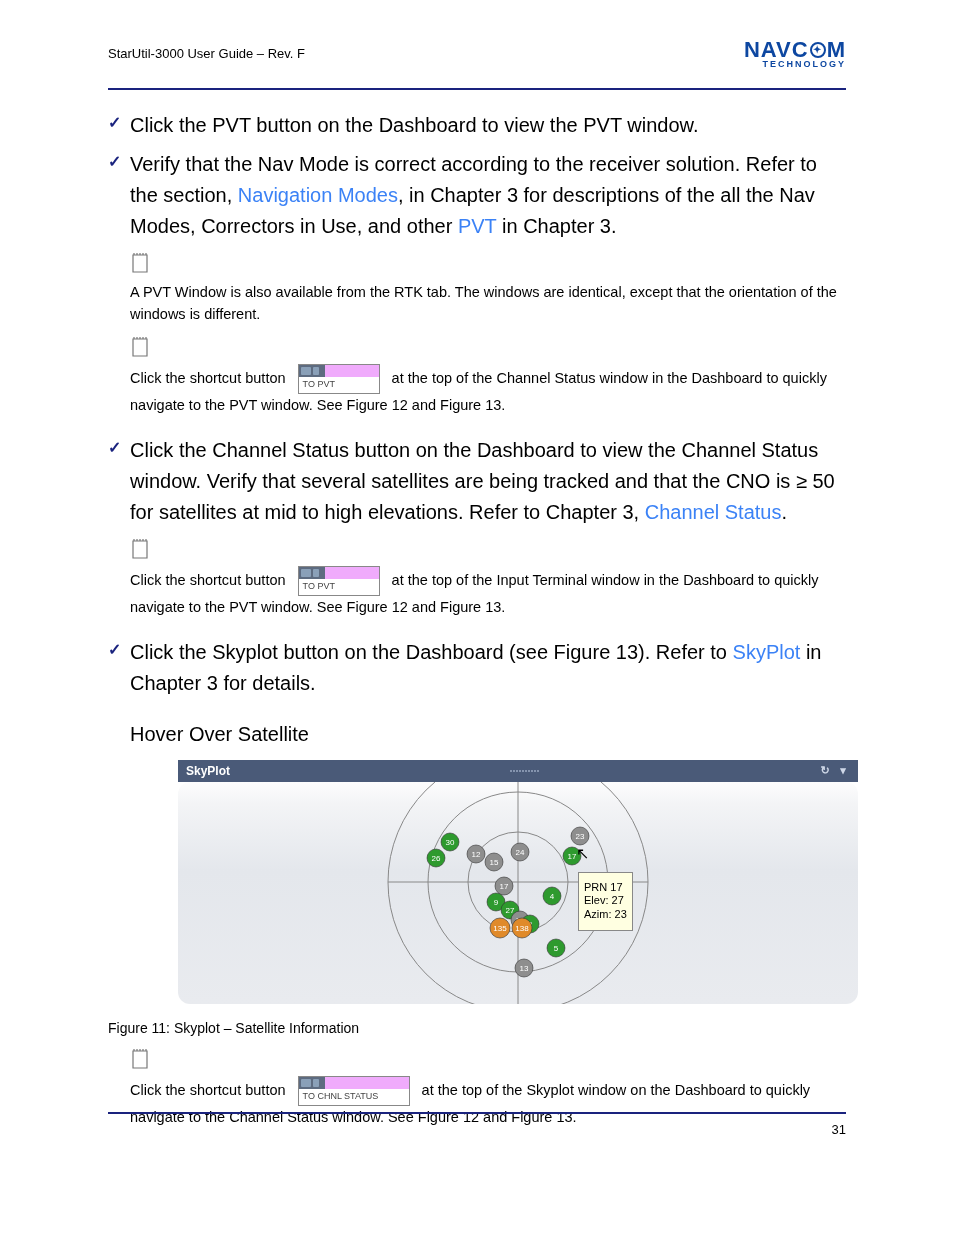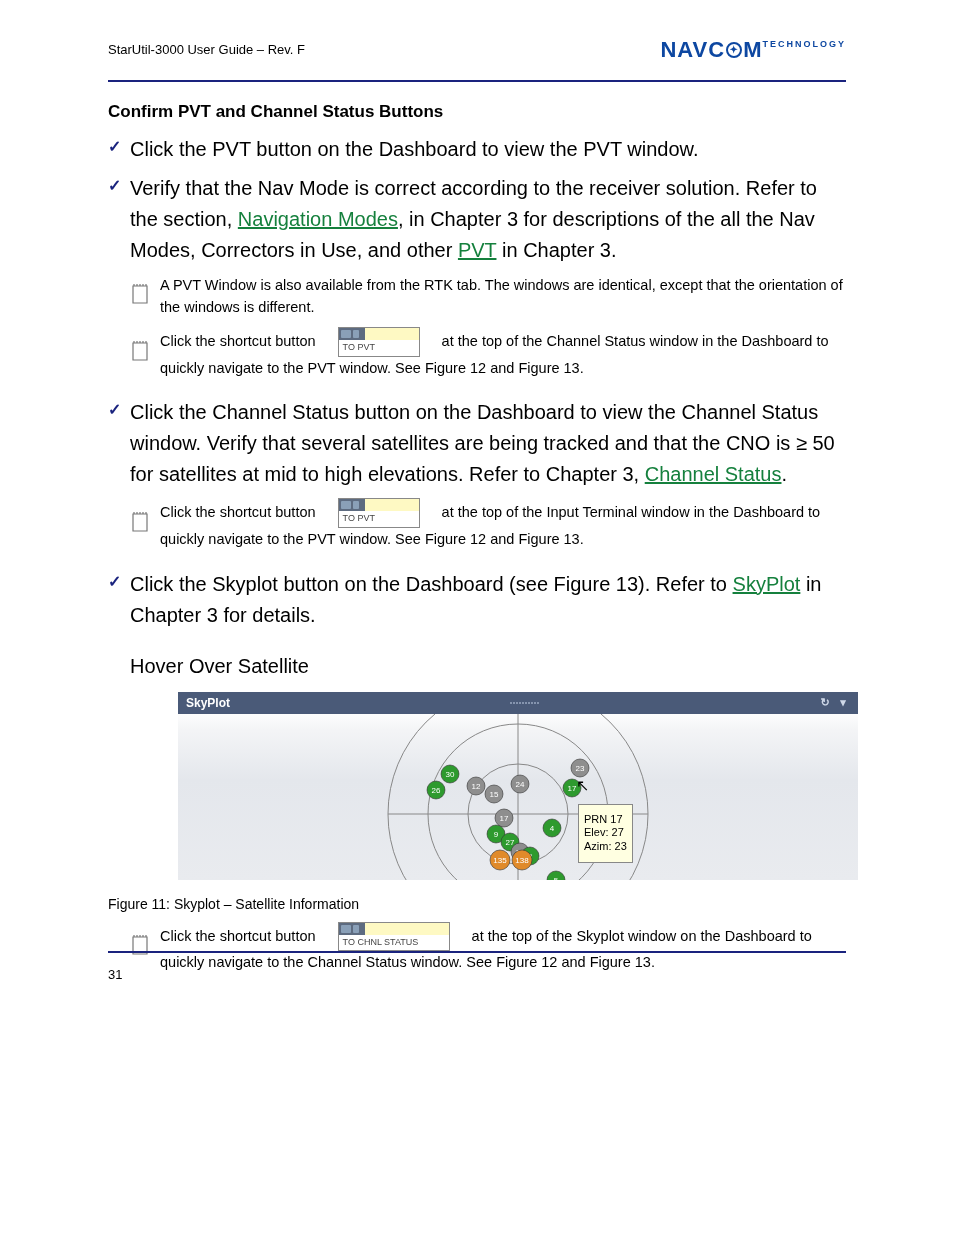--- a/index.html
+++ b/index.html
@@ -24,22 +24,22 @@
     border-bottom: 2px solid #1a237e;
     padding-bottom: 20px;
     margin-bottom: 20px;
   }
   .header-title {
     font-size: 13px;
     color: #000;
   }
   .logo-wrap {
     display: flex;
-    flex-direction: row;
-    align-items: flex-start;
+    flex-direction: column;
+    align-items: flex-end;
     line-height: 0.9;
   }
   .logo-main {
     font-family: Arial Black, Arial, sans-serif;
     font-weight: 900;
     font-size: 22px;
     letter-spacing: 1px;
     color: #0d47a1;
     display: flex;
     align-items: center;
@@ -76,44 +76,45 @@
   }
   .check-icon {
     width: 22px;
     flex: 0 0 22px;
     color: #1a237e;
     font-size: 16px;
     font-weight: bold;
     margin-top: 1px;
   }
   .check-text { flex: 1; font-size: 20px; }
-  .link { color: #15803d; text-decoration: underline; }
+  .link { color: #3b82f6; }
 
   .note-row {
     display: flex;
-    align-items: center;
+    align-items: flex-start;
     margin: 8px 0 8px 22px;
     line-height: 1.55;
+    flex-direction: column;
   }
   .note-icon {
     width: 26px; flex: 0 0 26px;
     margin-right: 4px;
     margin-top: 2px;
   }
   .note-icon svg { width: 20px; height: 22px; }
   .note-text { flex: 1; font-size: 14.5px; }
 
   .chip {
     display: inline-block;
     vertical-align: middle;
     border: 1px solid #888;
-    background: #fef9c3;
+    background: #f0abfc;
     font-size: 9px;
     color: #444;
-    margin: 0 18px;
+    margin: 0 8px;
   }
   .chip-top {
     background: #5d6b80;
     height: 12px;
     width: 26px;
     display: flex;
     align-items: center;
     padding: 0 2px;
     gap: 2px;
   }
@@ -154,23 +155,24 @@
   }
   .sp-icons { display: flex; gap: 4px; align-items: center; }
   .sp-icons .ic {
     width: 14px; height: 14px;
     display: flex; align-items: center; justify-content: center;
     color: #cfd8e8;
     font-size: 11px;
   }
   .sp-body {
     background: linear-gradient(#fdfdfd 0%, #f3f4f6 10%, #e4e7ec 40%, #e9ebef 100%);
-    height: 166px;
+    height: 222px;
     position: relative;
     overflow: hidden;
+    border-radius: 12px;
   }
   .sp-body svg {
     position: absolute;
     left: 50%;
     top: -50px;
     transform: translateX(-50%);
   }
   .tooltip {
     position: absolute;
     background: #ffffe1;
@@ -188,42 +190,42 @@
   }
   .figure-caption {
     font-size: 14px;
     margin: 16px 0 10px 0;
   }
   .footer {
     position: absolute;
     bottom: 40px;
     left: 108px; right: 108px;
     border-top: 2px solid #1a237e;
-    padding-top: 14px;
+    padding-top: 8px;
+    text-align: right;
     font-size: 13px;
   }
 </style>
 </head>
 <body>
 
 <div class="page">
 
   <div class="header">
     <div class="header-title">StarUtil-3000 User Guide – Rev. F</div>
     <div class="logo-wrap">
       <div class="logo-main">
         <span>NAVC</span>
         <span class="logo-star">✦</span>
         <span>M</span>
       </div>
       <div class="logo-sub">TECHNOLOGY</div>
     </div>
   </div>
 
-  <div class="section-title">Confirm PVT and Channel Status Buttons</div>
 
   <div class="checklist">
 
     <div class="check-row">
       <div class="check-icon">✓</div>
       <div class="check-text">Click the PVT button on the Dashboard to view the PVT window.</div>
     </div>
 
     <div class="check-row">
       <div class="check-icon">✓</div>

